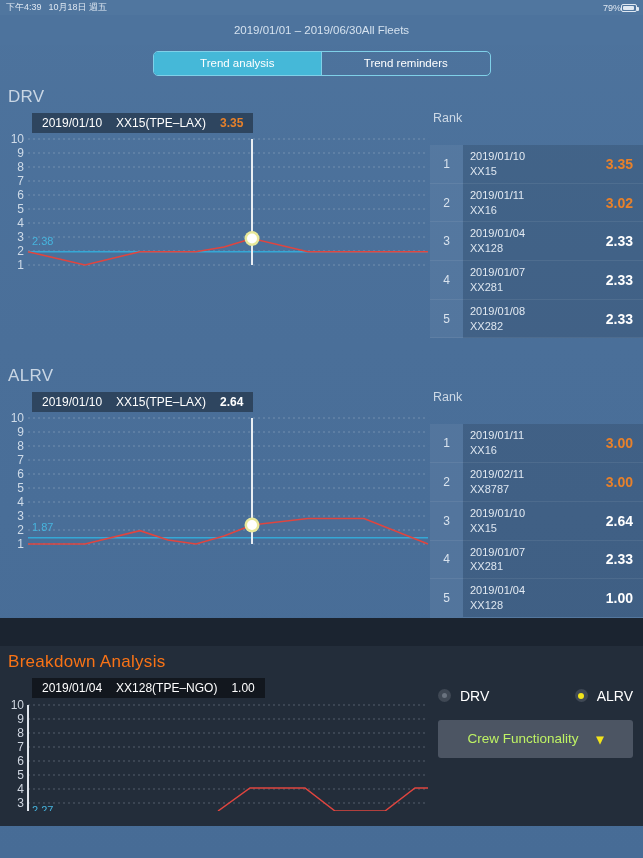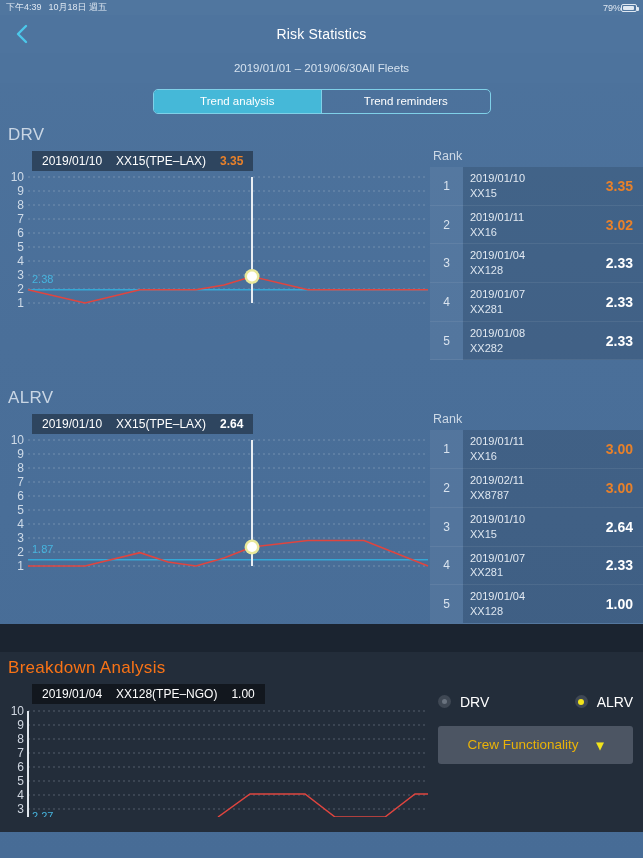--- a/index.html
+++ b/index.html
@@ -87,21 +87,21 @@
   }
   .chartlabel .lv{ font-weight:bold; }
   .chartlabel .lv.hi{ color:#e8812a; }
 
   .plot{ position:relative; width:430px; }
   .plot svg{ display:block; }
 
   
   .rankcol{ width:213px; padding-left:0; }
   .rank-head{
-    font-size:12.5px; color:#cdd9e6; padding:0 0 4px 3px;
+    font-size:12.5px; color:#cdd9e6; padding:0 0 20px 3px;
   }
   .ranktable{ width:213px; border-collapse:collapse; }
   .ranktable td{
     vertical-align:middle; padding:0;
     border-bottom:1px solid rgba(255,255,255,.07);
   }
   .rk-num{
     width:33px; text-align:center; font-size:12px; color:#d9e3ee;
     background:rgba(255,255,255,.055);
   }
@@ -141,49 +141,41 @@
   }
   .dot i{ width:5px; height:5px; border-radius:50%; background:#6a737f; display:block; }
   .dot.on{ background:#3f4854; }
   .dot.on i{ background:#f2e41b; width:6px; height:6px; }
   .radio span.lbl{ font-size:14px; color:#ffffff; }
   .dropdown{
     margin-top:16px; height:38px; background:#4c5563; border-radius:3px;
     display:flex; align-items:center; justify-content:center; gap:18px;
     cursor:pointer; padding:0 12px;
   }
-  .dropdown .dl{ font-size:13.5px; color:#eab308;text-align:right; }
+  .dropdown .dl{ font-size:13.5px; color:#bef264;text-align:right; }
   .dropdown .chev{ color:#f2e41b; font-size:14px; font-weight:bold; line-height:1; }
 </style>
 </head>
 <body>
 
 <div id="app">
 
   <div class="statusbar">
     <div class="sb-left">
       <span>下午4:39</span>
       <span>10月18日 週五</span>
     </div>
     <div class="sb-right">
       <span>79%</span>
       <span class="battery">
           <i></i>
         </span>
     </div>
   </div>
 
-  <div class="navbar">
-    <div class="backbtn">
-      <svg width="12" height="20" viewBox="0 0 12 20">
-        <polyline points="10,2 2,10 10,18" fill="none" stroke="#4cc8ea" stroke-width="2.4" stroke-linecap="round" stroke-linejoin="round"></polyline>
-      </svg>
-    </div>
-    <div class="navtitle">Risk Statistics</div>
-  </div>
 
   <div class="filterbar">
     <span class="fitem">2019/01/01 – 2019/06/30</span>
     <span class="fitem">All Fleets</span>
   </div>
 
   <div class="segwrap">
     <div class="segment">
       <div class="seg active">Trend analysis</div>
       <div class="seg">Trend reminders</div>

